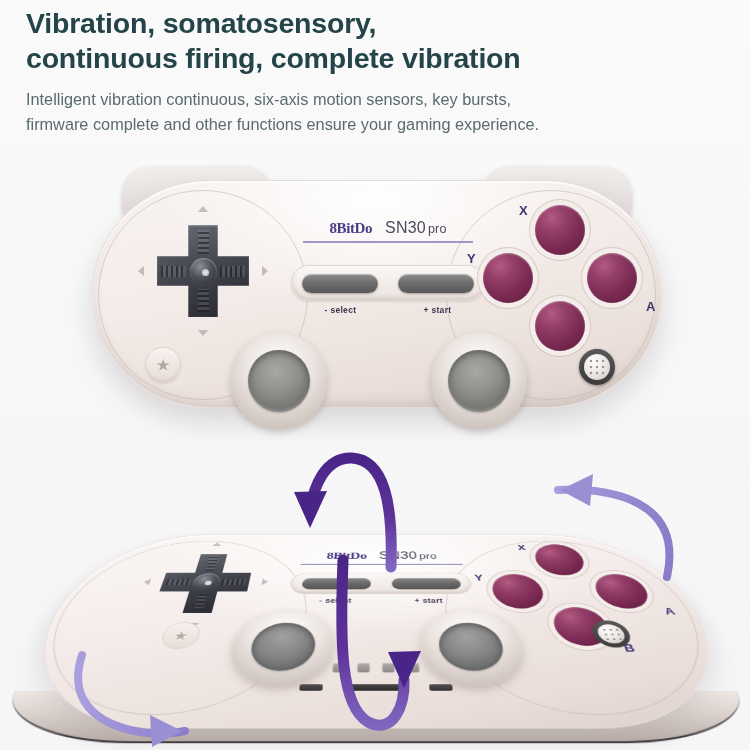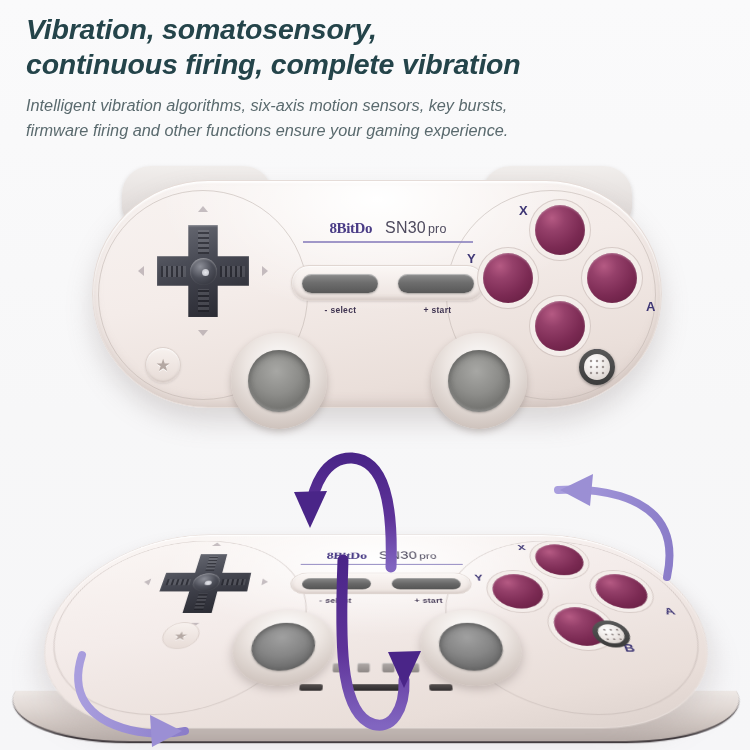--- a/index.html
+++ b/index.html
@@ -21,23 +21,22 @@
     width: 750px;
     height: 750px;
     background: linear-gradient(180deg, #fafafb 0%, #f7f7f8 55%, #f6f6f8 100%);
     overflow: hidden;
   }
 
   
   .header {
     position: absolute;
     left: 26px;
-    top: 12px;
+    top: 6px;
     width: 700px;
-    font-style: italic;
   }
   .headline {
     color: #24444a;
     font-weight: bold;
     font-size: 28.5px;
     line-height: 35px;
     letter-spacing: -0.2px;
     white-space: nowrap;
   }
   .subline {
@@ -496,22 +495,22 @@
   }
 </style>
 </head>
 <body>
 
 <div class="page">
 
   <div class="header">
     <div class="headline">Vibration, somatosensory,</div>
     <div class="headline">continuous firing, complete vibration</div>
-    <div class="subline">Intelligent vibration algorithms, six-axis motion sensors, key bursts,</div>
-    <div class="subline" style="margin-top:0">firmware firing and other functions ensure your gaming experience.</div>
+    <div class="subline">Intelligent vibration continuous, six-axis motion sensors, key bursts,</div>
+    <div class="subline" style="margin-top:0">firmware complete and other functions ensure your gaming experience.</div>
   </div>
 
   <div class="stage">
 
     <div class="pad-top">
 
       <div class="shoulder left"></div>
       <div class="shoulder right"></div>
 
       <div class="pad-body">

